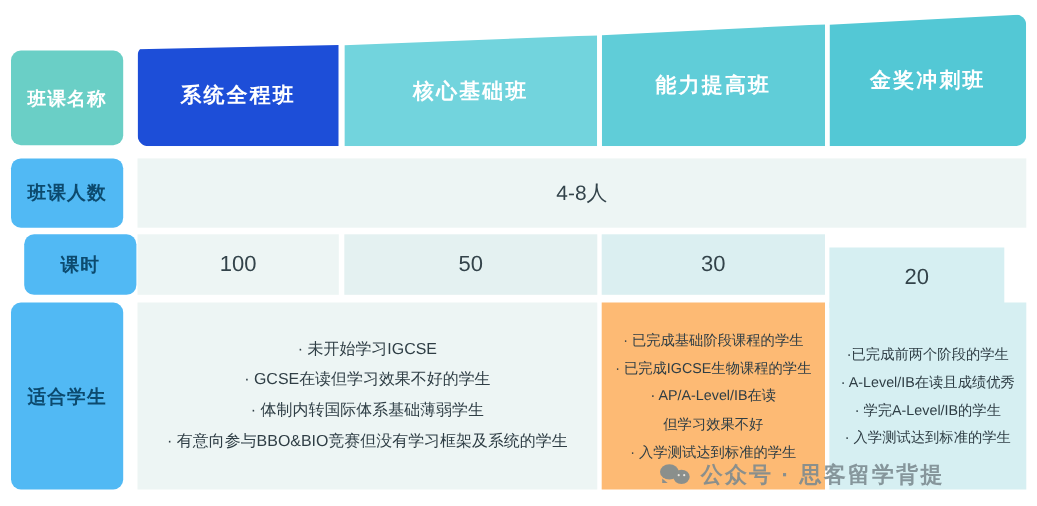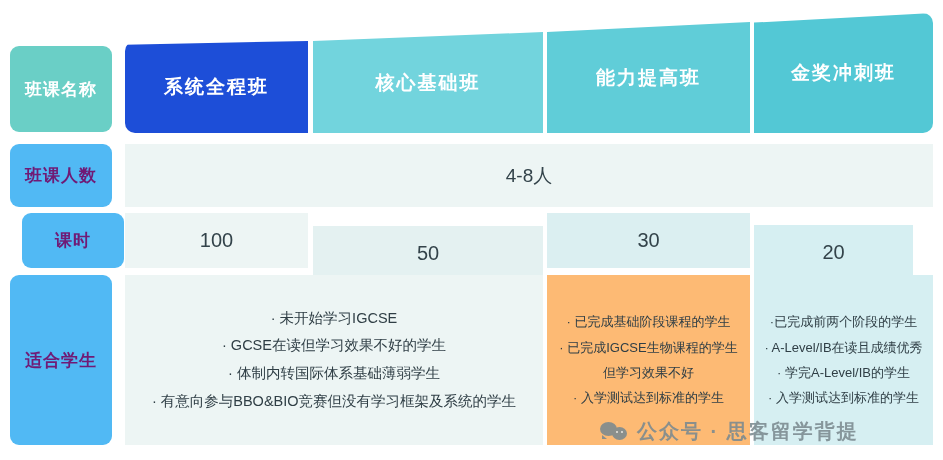--- a/index.html
+++ b/index.html
@@ -98,21 +98,21 @@
   
   .row-label {
     position: absolute;
     left: 10px;
     width: 102px;
     background: #51B9F4;
     border-radius: 9px;
     display: flex;
     align-items: center;
     justify-content: center;
-    color: #701a75;
+    color: #0c4a6e;
     font-size: 17px;
     font-weight: bold;
     letter-spacing: 1px;
   }
   .rl-people  { top: 144px; height: 63px; }
   .rl-hours   { top: 213px; height: 55px; margin-left: 12px; }
   .rl-target  { top: 275px; height: 170px; }
 
   
   .cell {
@@ -133,21 +133,21 @@
   }
 
   
   .c-people {
     left: 125px; top: 144px; width: 808px; height: 63px;
     background: #EDF5F4;
   }
 
   
   .c-h1 { left: 125px; top: 213px; width: 183px; height: 55px; background: #EDF5F4; }
-  .c-h2 { left: 313px; top: 226px; width: 230px; height: 55px; background: #E4F1F1; }
+  .c-h2 { left: 313px; top: 213px; width: 230px; height: 55px; background: #E4F1F1; }
   .c-h3 { left: 547px; top: 213px; width: 203px; height: 55px; background: #DBEFF1; }
   .c-h4 { left: 754px; top: 213px; width: 159px; height: 55px; background: #D6EFF2; margin-top: 12px; }
 
   
   .c-t12 {
     left: 125px; top: 275px; width: 418px; height: 170px;
     background: #EDF5F4;
   }
   .c-t3 {
     left: 547px; top: 275px; width: 203px; height: 170px;
@@ -267,20 +267,21 @@
       <li>· GCSE在读但学习效果不好的学生</li>
       <li>· 体制内转国际体系基础薄弱学生</li>
       <li>· 有意向参与BBO&amp;BIO竞赛但没有学习框架及系统的学生</li>
     </ul>
   </div>
 
   <div class="cell c-t3">
     <ul class="bullets">
       <li>· 已完成基础阶段课程的学生</li>
       <li>· 已完成IGCSE生物课程的学生</li>
+      <li>· AP/A-Level/IB在读</li>
       <li class="cont">但学习效果不好</li>
       <li>· 入学测试达到标准的学生</li>
     </ul>
   </div>
 
   <div class="cell c-t4">
     <ul class="bullets">
       <li>·已完成前两个阶段的学生</li>
       <li>· A-Level/IB在读且成绩优秀</li>
       <li>· 学完A-Level/IB的学生</li>

